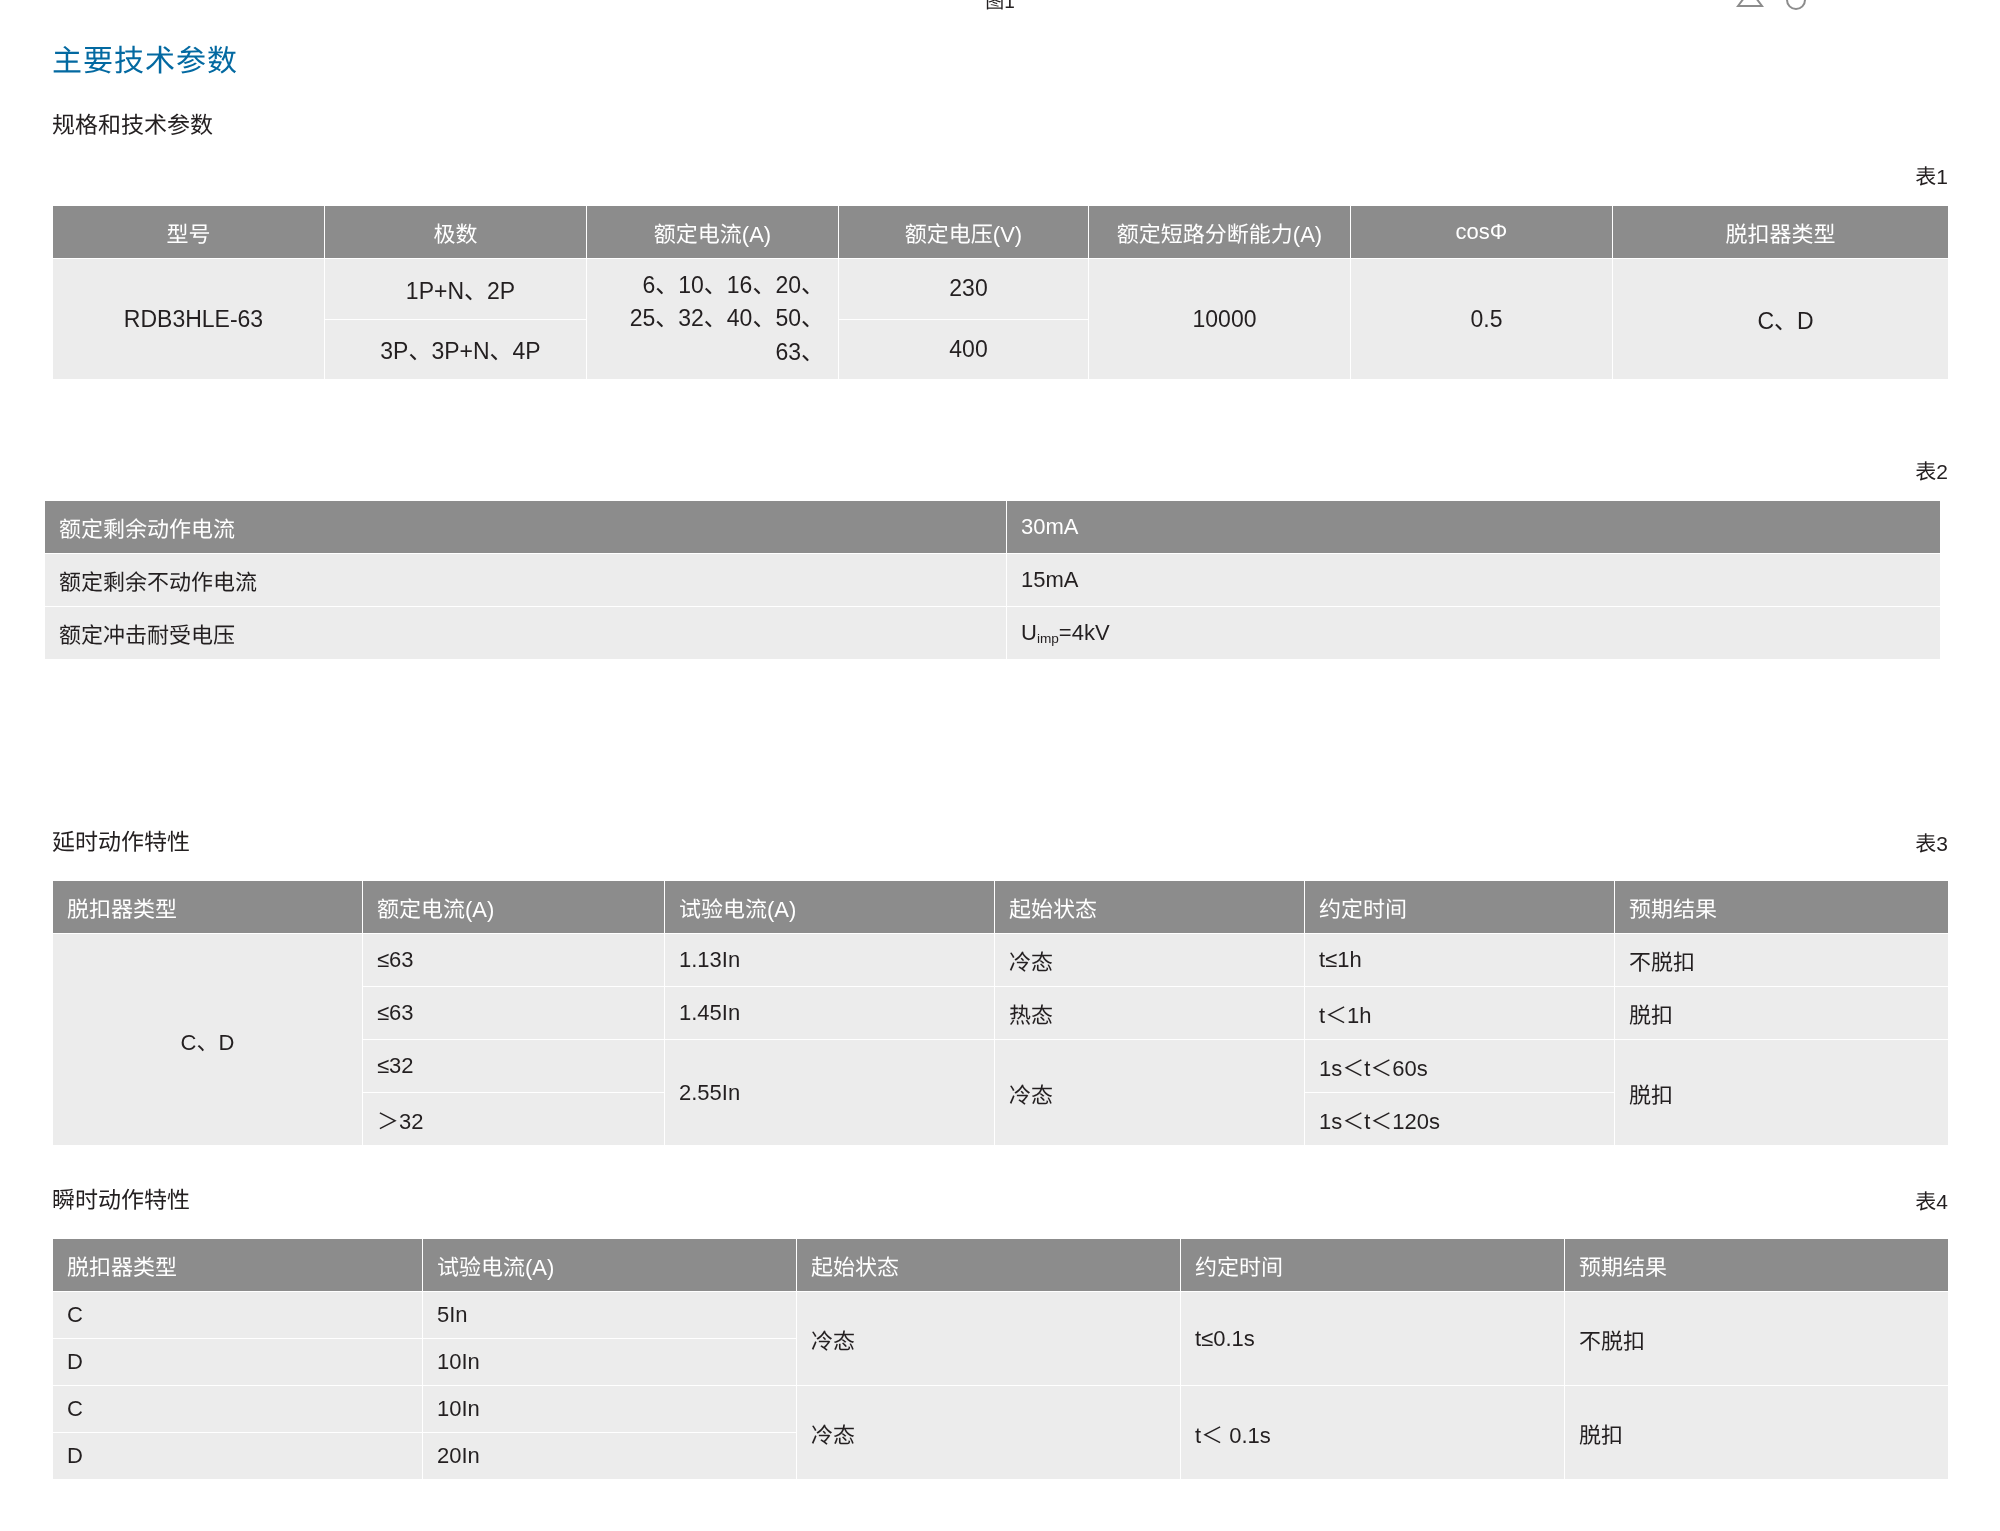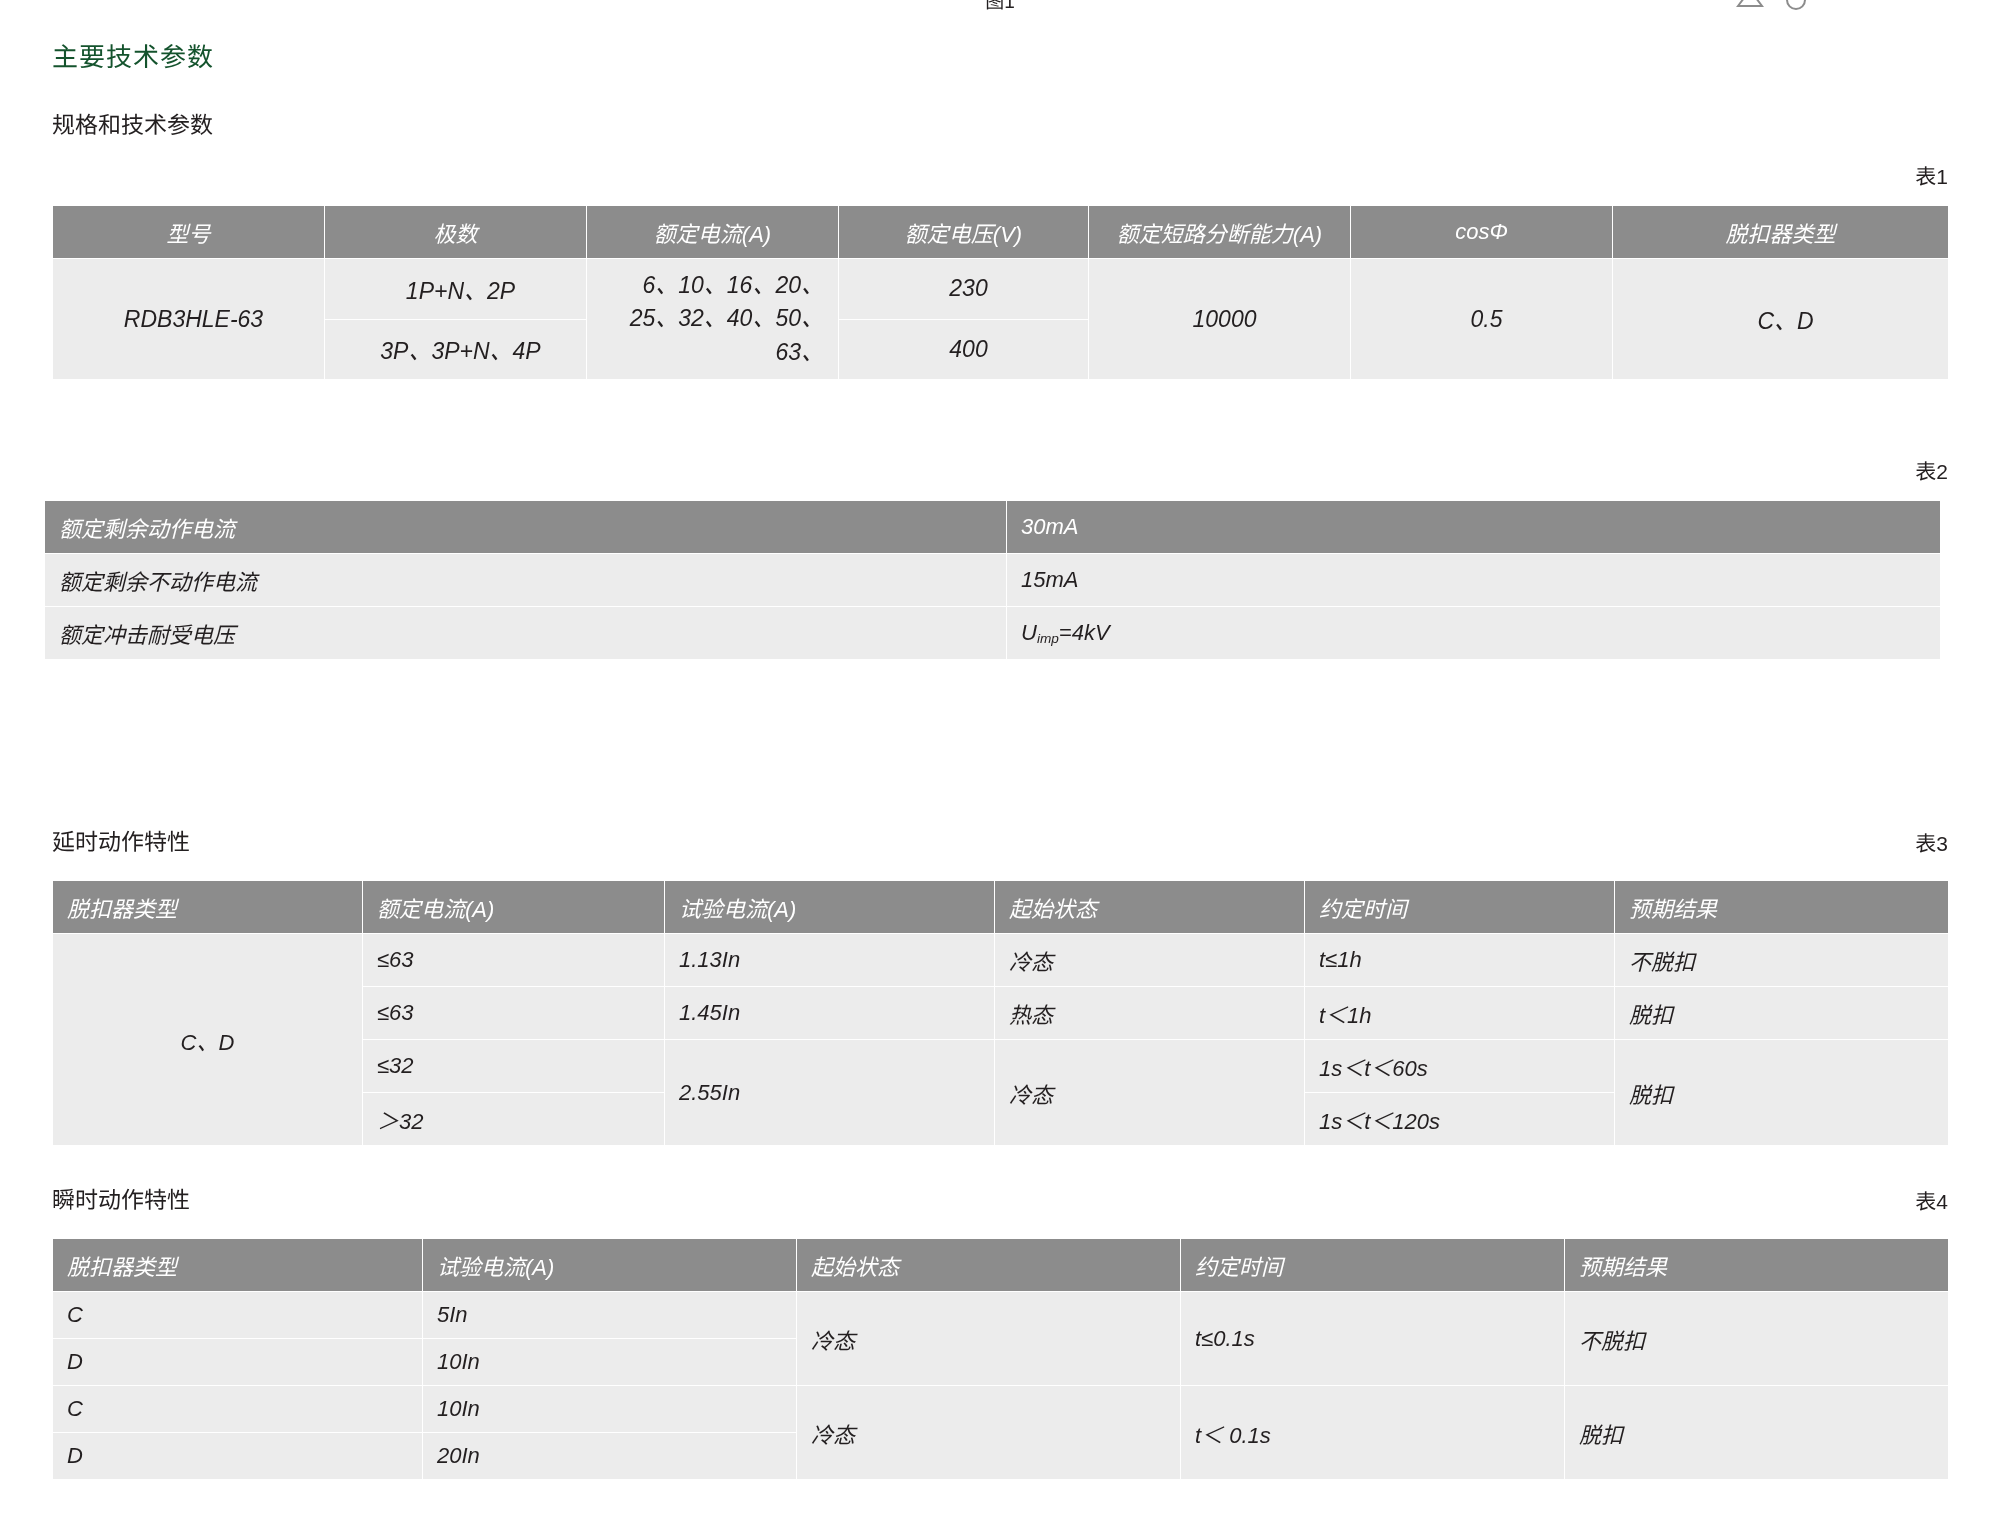--- a/index.html
+++ b/index.html
@@ -39,22 +39,22 @@
     width: 120px;
     height: 30px;
   }
   .corner-mark svg { display: block; }
 
   
   .h1-title {
     position: absolute;
     left: 52px;
     top: 36px;
-    font-size: 26px;
-    color: #14532d;
+    font-size: 30px;
+    color: #0369a1;
     letter-spacing: 1px;
   }
   .h2-title {
     position: absolute;
     left: 52px;
     top: 106px;
     font-size: 23px;
     color: #231f20;
   }
   .section-label {
@@ -69,21 +69,20 @@
     right: 52px;
   }
 
   
   table.doc {
     position: absolute;
     border-collapse: collapse;
     table-layout: fixed;
     font-size: 22px;
     color: #231f20;
-    font-style: italic;
   }
   table.doc th {
     background: #8c8c8c;
     color: #ffffff;
     font-weight: normal;
     text-align: left;
     padding: 10px 14px;
     border: 1px solid #ffffff;
     white-space: nowrap;
   }

